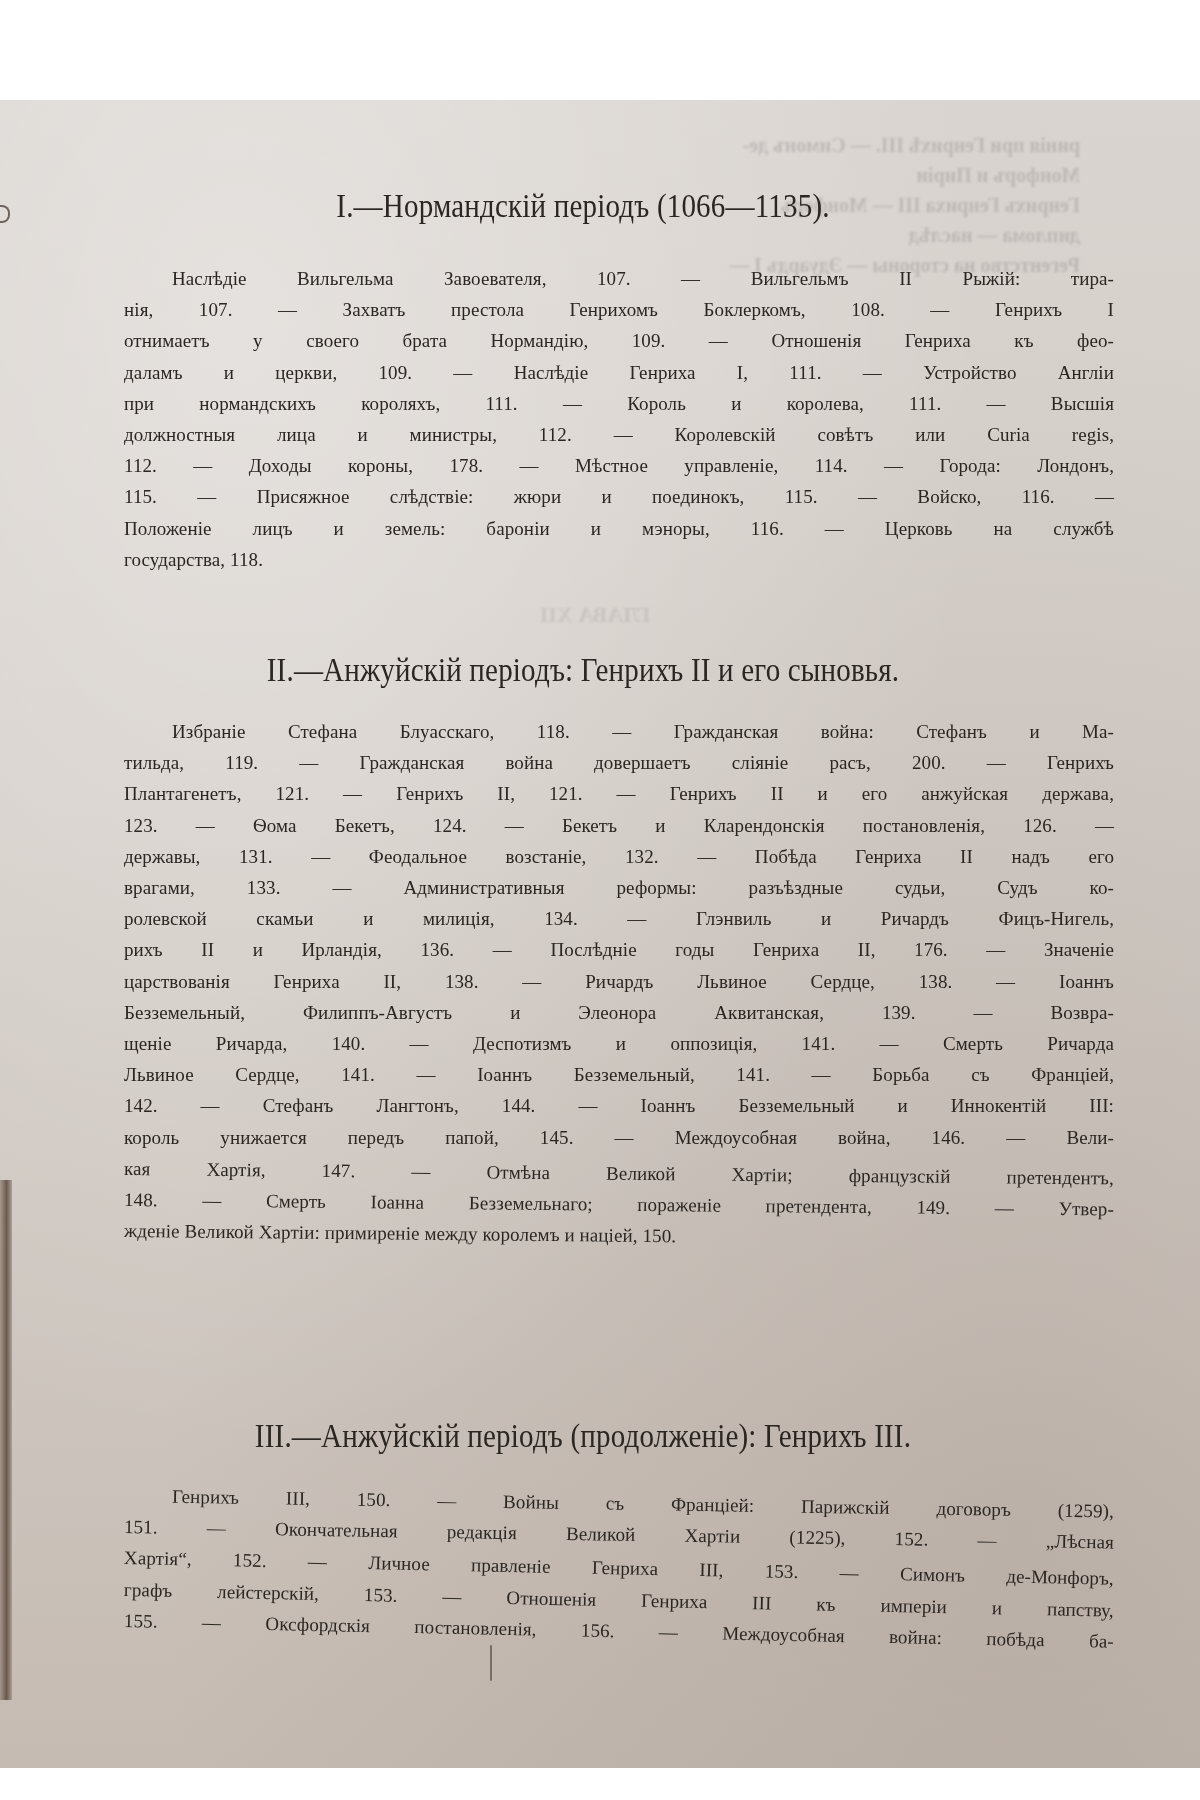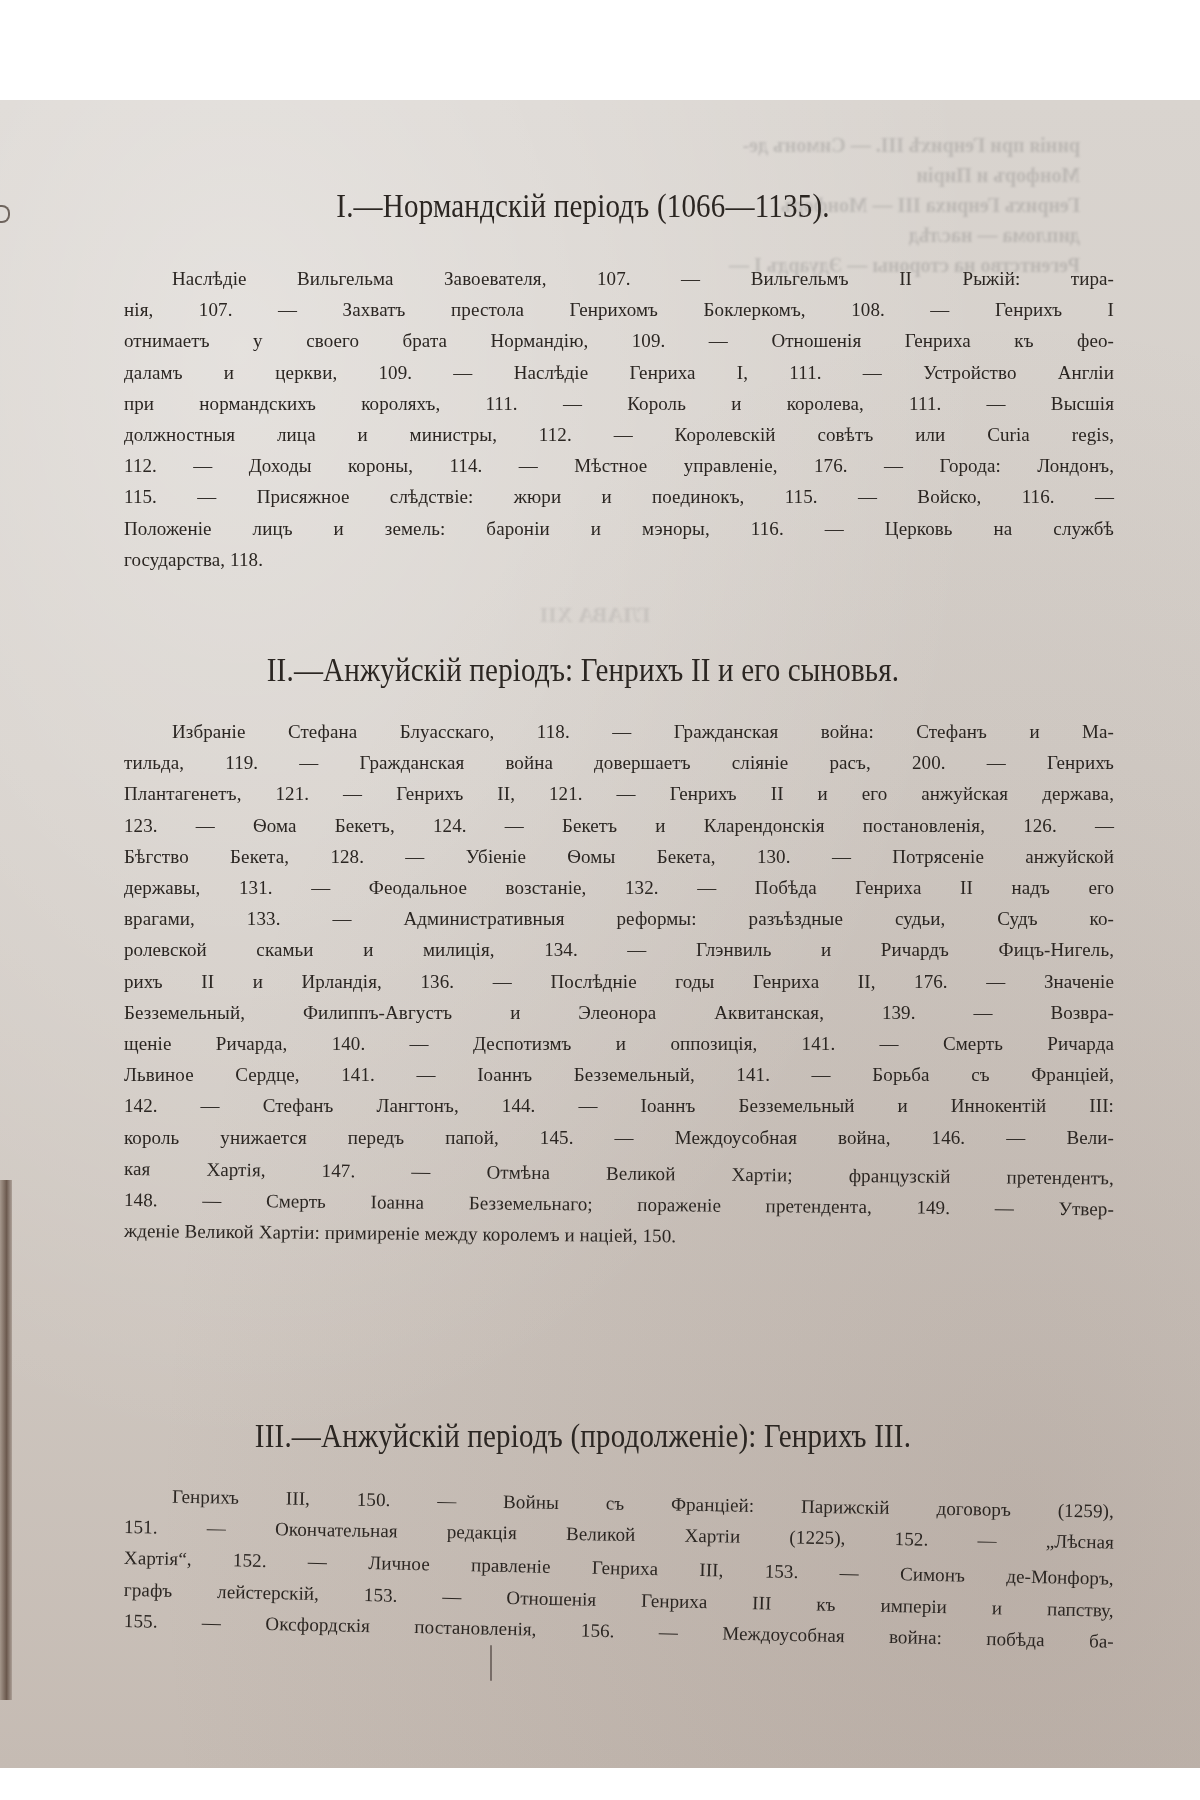--- a/index.html
+++ b/index.html
@@ -150,37 +150,37 @@
   <div class="content">
 
     <h2 class="section-title title-1">I.—Нормандскій періодъ (1066—1135).</h2>
     <div class="para para-1">
       <span class="line indent">Наслѣдіе Вильгельма Завоевателя, 107. — Вильгельмъ II Рыжій: тира-</span>
       <span class="line">нія, 107. — Захватъ престола Генрихомъ Боклеркомъ, 108. — Генрихъ I</span>
       <span class="line">отнимаетъ у своего брата Нормандію, 109. — Отношенія Генриха къ фео-</span>
       <span class="line">даламъ и церкви, 109. — Наслѣдіе Генриха I, 111. — Устройство Англіи</span>
       <span class="line">при нормандскихъ короляхъ, 111. — Король и королева, 111. — Высшія</span>
       <span class="line">должностныя лица и министры, 112. — Королевскій совѣтъ или Curia regis,</span>
-      <span class="line">112. — Доходы короны, 114. — Мѣстное управленіе, 176. — Города: Лондонъ,</span>
+      <span class="line">112. — Доходы короны, 178. — Мѣстное управленіе, 114. — Города: Лондонъ,</span>
       <span class="line">115. — Присяжное слѣдствіе: жюри и поединокъ, 115. — Войско, 116. —</span>
       <span class="line">Положеніе лицъ и земель: бароніи и мэноры, 116. — Церковь на службѣ</span>
       <span class="line last">государства, 118.</span>
     </div>
 
     <h2 class="section-title title-2">II.—Анжуйскій періодъ: Генрихъ II и его сыновья.</h2>
     <div class="para para-2">
       <span class="line indent">Избраніе Стефана Блуасскаго, 118. — Гражданская война: Стефанъ и Ма-</span>
       <span class="line">тильда, 119. — Гражданская война довершаетъ сліяніе расъ, 200. — Генрихъ</span>
       <span class="line">Плантагенетъ, 121. — Генрихъ II, 121. — Генрихъ II и его анжуйская держава,</span>
       <span class="line">123. — Ѳома Бекетъ, 124. — Бекетъ и Кларендонскія постановленія, 126. —</span>
-      <span class="line">Бѣгство Бекета, 128. — Убіеніе Ѳомы Бекета, 130. — Потрясеніе анжуйской</span>
       <span class="line">державы, 131. — Феодальное возстаніе, 132. — Побѣда Генриха II надъ его</span>
       <span class="line">врагами, 133. — Административныя реформы: разъѣздные судьи, Судъ ко-</span>
       <span class="line">ролевской скамьи и милиція, 134. — Глэнвиль и Ричардъ Фицъ-Нигель,</span>
       <span class="line">рихъ II и Ирландія, 136. — Послѣдніе годы Генриха II, 176. — Значеніе</span>
+      <span class="line">царствованія Генриха II, 138. — Ричардъ Львиное Сердце, 138. — Іоаннъ</span>
       <span class="line">Безземельный, Филиппъ-Августъ и Элеонора Аквитанская, 139. — Возвра-</span>
       <span class="line">щеніе Ричарда, 140. — Деспотизмъ и оппозиція, 141. — Смерть Ричарда</span>
       <span class="line">Львиное Сердце, 141. — Іоаннъ Безземельный, 141. — Борьба съ Франціей,</span>
       <span class="line">142. — Стефанъ Лангтонъ, 144. — Іоаннъ Безземельный и Иннокентій III:</span>
       <span class="line">король унижается передъ папой, 145. — Междоусобная война, 146. — Вели-</span>
       <span class="line tilt">кая Хартія, 147. — Отмѣна Великой Хартіи; французскій претендентъ,</span>
       <span class="line tilt">148. — Смерть Іоанна Безземельнаго; пораженіе претендента, 149. — Утвер-</span>
       <span class="line last tilt">жденіе Великой Хартіи: примиреніе между королемъ и націей, 150.</span>
     </div>
 

